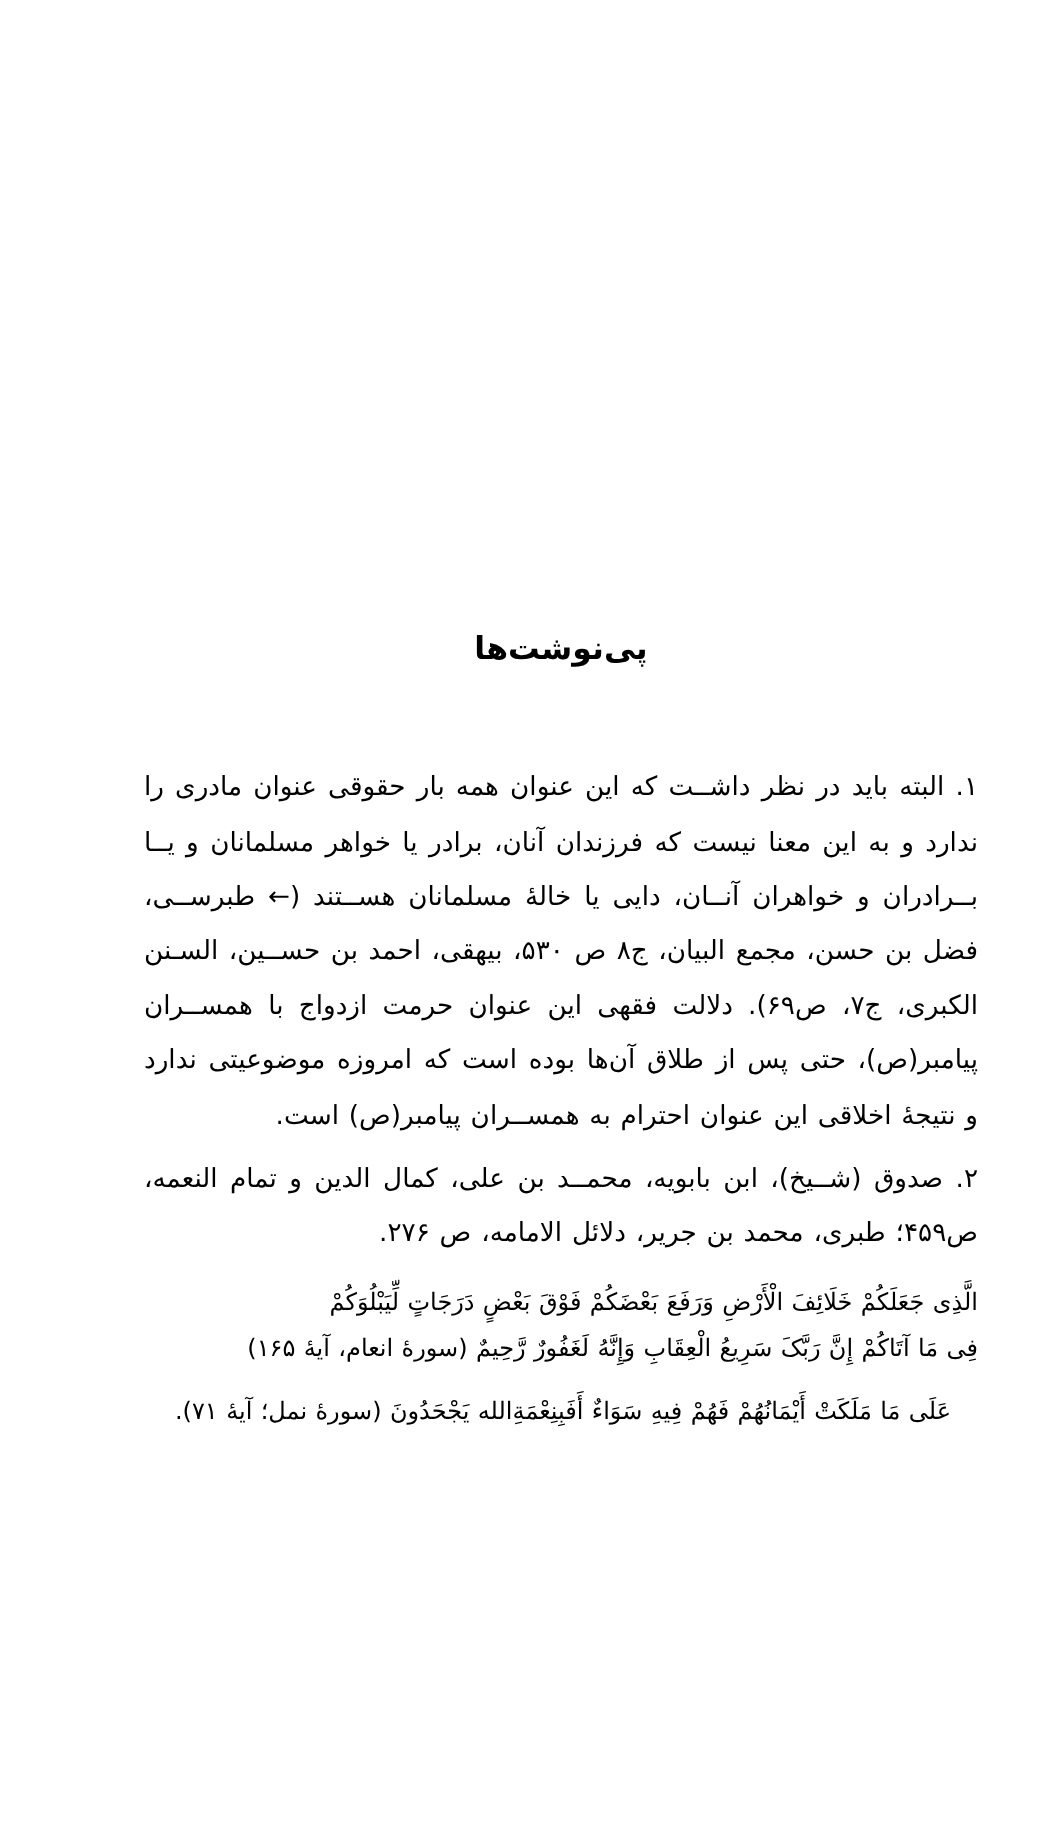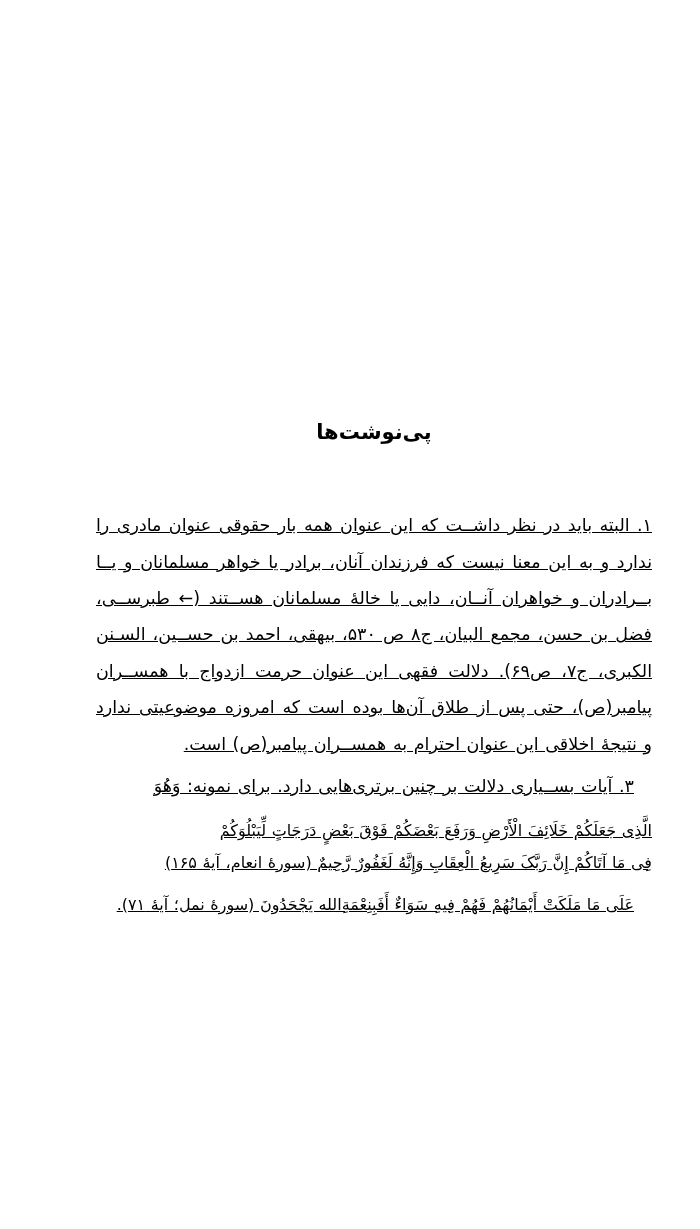--- a/index.html
+++ b/index.html
@@ -25,21 +25,20 @@
     text-align: center;
     font-size: 21px;
     font-weight: bold;
     margin: 0;
     padding-top: 420px;
     letter-spacing: 0;
     line-height: 1.2;
   }
   .notes {
     margin-top: 62px;
-    text-decoration: underline;
   }
   .note {
     font-size: 17.5px;
     line-height: 2.08;
     text-align: justify;
     text-align-last: right;
     margin: 0 0 6px 0;
     word-spacing: 1px;
   }
   .note.tight {
@@ -70,22 +69,22 @@
 <body>
 
 <div class="page">
 
   <h1 class="page-title">پی‌نوشت‌ها</h1>
 
   <div class="notes">
 
     <p class="note">۱. البته باید در نظر داشــت که این عنوان همه بار حقوقی عنوان مادری را ندارد و به این معنا نیست که فرزندان آنان، برادر یا خواهر مسلمانان و یــا بــرادران و خواهران آنــان، دایی یا خالهٔ مسلمانان هســتند (← طبرســی، فضل بن حسن، مجمع البیان، ج۸ ص ۵۳۰، بیهقی، احمد بن حســین، السـنن الکبری، ج۷، ص۶۹). دلالت فقهی این عنوان حرمت ازدواج با همســران پیامبر(ص)، حتی پس از طلاق آن‌ها بوده است که امروزه موضوعیتی ندارد و نتیجهٔ اخلاقی این عنوان احترام به همســران پیامبر(ص) است.</p>
 
+    <p class="note tight">۲. صدوق (شــیخ)، ابن بابویه، محمــد بن علی، کمال الدین و تمام النعمه، ص۴۵۹؛ طبری، محمد بن جریر، دلائل الامامه، ص ۲۷۶.</p>
 
-    <p class="note note-3 tight indent-first">۳. آیات بســیاری دلالت بر چنین برتری‌هایی دارد. برای نمونه: وَهُوَ</p>
 
     <div class="quran-block">
       <p class="quran">
         <span class="quran-line">الَّذِی جَعَلَکُمْ خَلَائِفَ الْأَرْضِ وَرَفَعَ بَعْضَکُمْ فَوْقَ بَعْضٍ دَرَجَاتٍ لِّیَبْلُوَکُمْ</span>
         <span class="quran-line">فِی مَا آتَاکُمْ إِنَّ رَبَّکَ سَرِیعُ الْعِقَابِ وَإِنَّهُ لَغَفُورٌ رَّحِیمٌ (سورهٔ انعام، آیهٔ ۱۶۵)</span>
       </p>
     </div>
 
     <div class="quran-block">
       <p class="quran indent-first">

